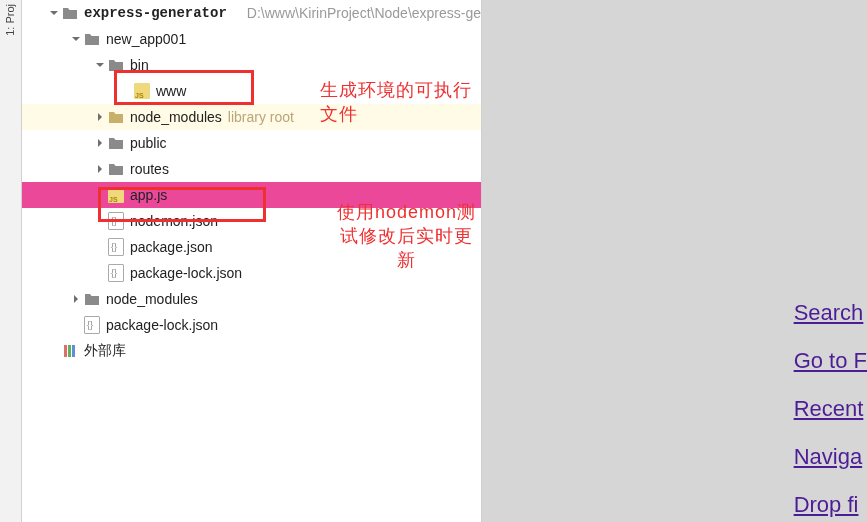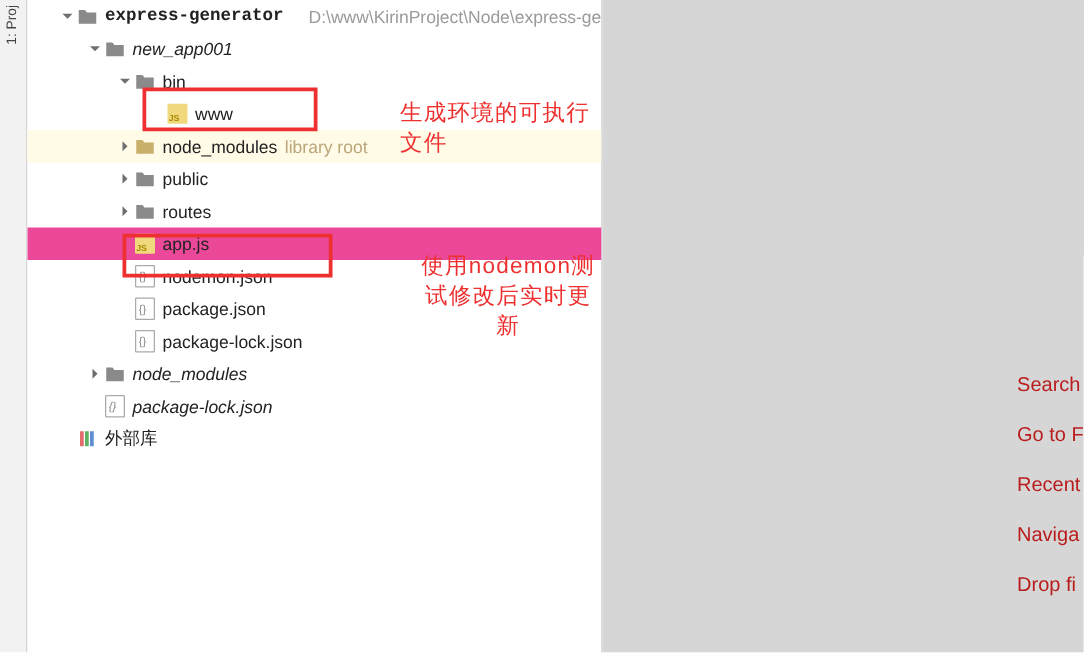--- a/index.html
+++ b/index.html
@@ -22,23 +22,23 @@
 .icon-scratch { width: 16px; height: 16px; position: relative; }
 .icon-scratch svg { width: 16px; height: 16px; }
 .icon-lib { width: 16px; height: 16px; position: relative; }
 .label { font-size: 14px; }
 .label.bold { font-weight: 600; font-family: Liberation Mono, monospace; }
 .path-label { color: #9a9a9a; font-size: 14px; margin-left: 20px; }
 .red-box { position: absolute; border: 3px solid #ee3030; pointer-events: none; z-index: 5; }
 .annotation { position: absolute; font-size: 18px; color: #ee3030; font-family: "Microsoft YaHei", sans-serif; letter-spacing: 1px; z-index: 6; margin-left: 48px; }
 .right-area { flex: 1; background: #d6d6d6; position: relative; }
 .tips-panel { position: absolute; right: 0; top: 300px; display: flex; flex-direction: column; gap: 22px; }
-.tip { font-size: 16px; color: #b91c1c; text-align: left; padding-left: 8px; }
+.tip { font-size: 22px; color: #4c1d95; text-align: left; padding-left: 8px; text-decoration: underline; }
 .indent-0 { padding-left: 26px; }
-.indent-1 { padding-left: 48px; font-style: italic; }
+.indent-1 { padding-left: 48px; }
 .indent-2 { padding-left: 72px; }
 .indent-3 { padding-left: 98px; }
 .libroot-label { color: #bba57a; font-size: 14px; margin-left: 6px; text-align: right; }
 </style>
 </head>
 <body>
 
 <div class="left-gutter">
   <div class="project-tab">1: Proj</div>
 </div>

